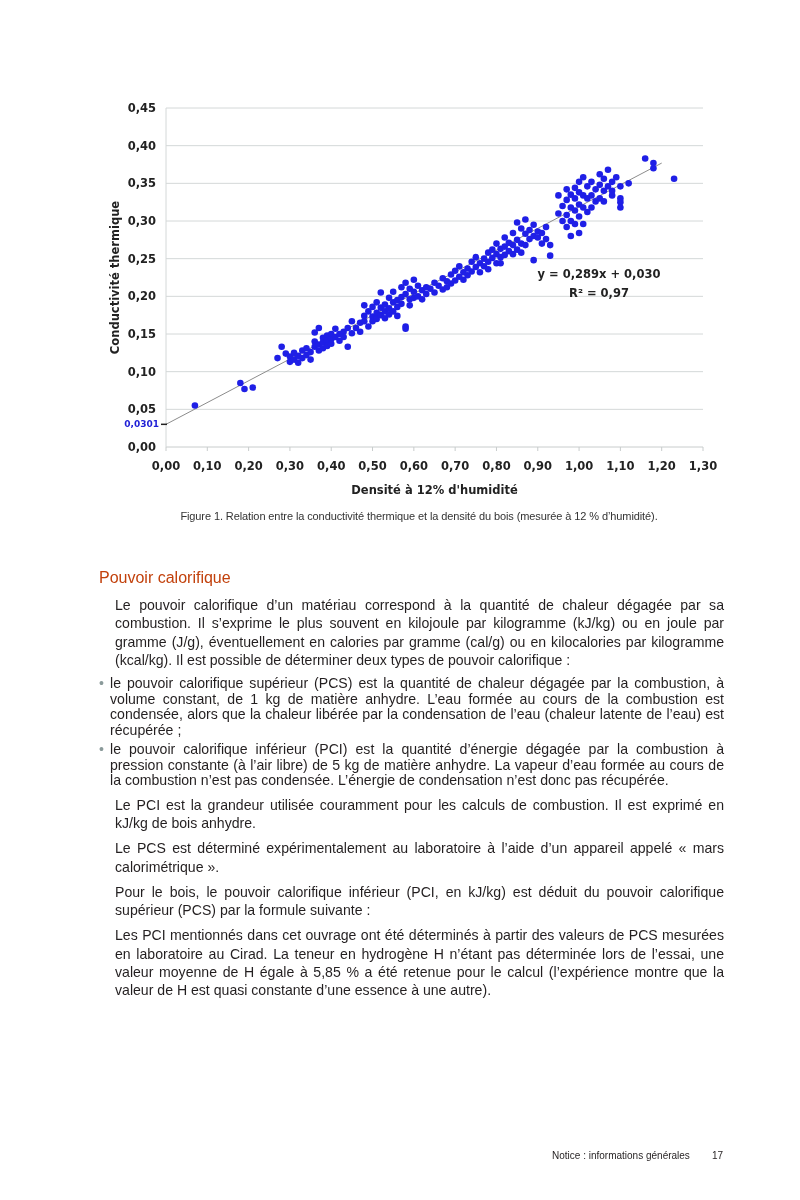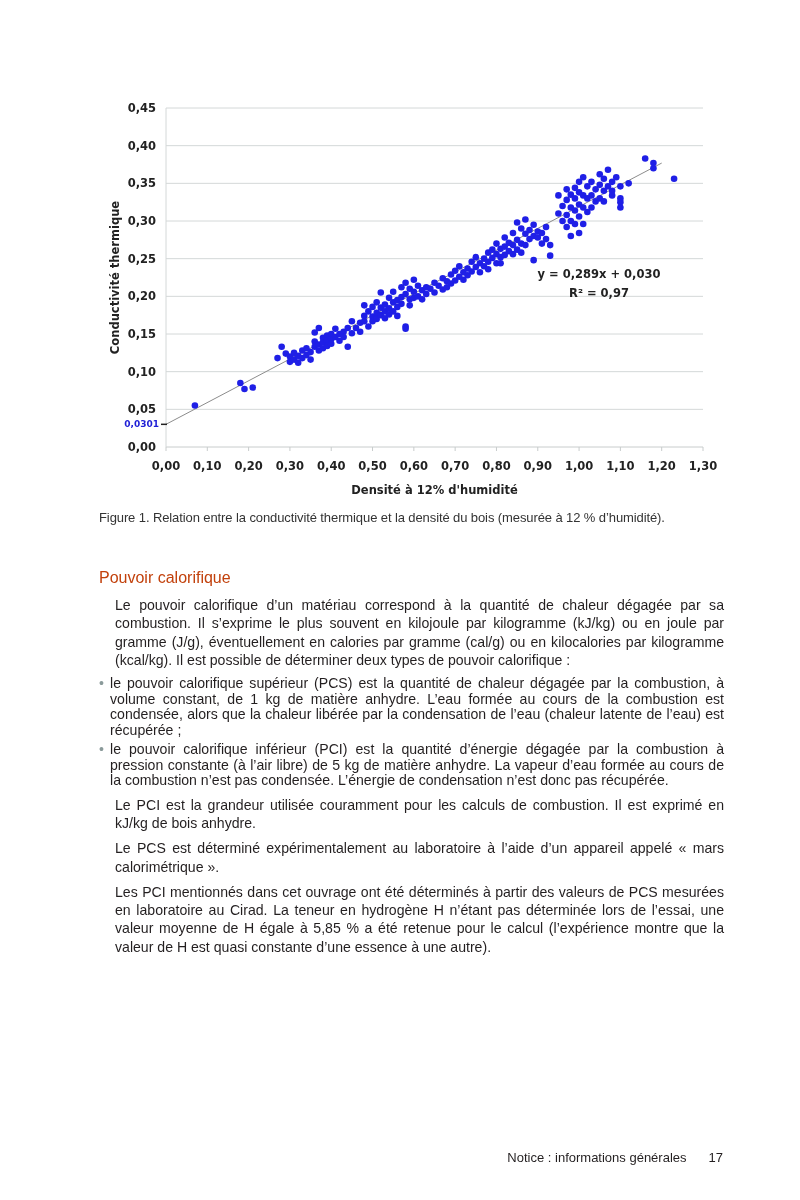--- a/index.html
+++ b/index.html
@@ -4,30 +4,30 @@
 <style>
   html, body { margin: 0; padding: 0; background: #ffffff; }
   body { width: 800px; height: 1200px; position: relative; overflow: hidden;
          font-family: "Liberation Sans", "DejaVu Sans", sans-serif; color: #231f20; }
   #chart { position: absolute; left: 0; top: 0; width: 800px; height: 510px; }
   .tick-label { font-family: "DejaVu Sans", sans-serif; font-weight: bold; font-size: 11.5px; fill: #222; }
   .axis-title { font-family: "DejaVu Sans", sans-serif; font-weight: bold; font-size: 11.5px; fill: #222; }
   .annot { font-family: "DejaVu Sans", sans-serif; font-weight: bold; font-size: 11.5px; fill: #222; }
   .intercept-label { font-family: "DejaVu Sans", sans-serif; font-weight: bold; font-size: 9px; fill: #1f1fd6; }
   .caption { position: absolute; left: 99px; top: 510px; width: 640px;
-             font-family: "Liberation Sans", sans-serif; font-size: 13px; color: #333; letter-spacing: -0.1px; }
+             font-family: "Liberation Sans", sans-serif; font-size: 11px; color: #333; letter-spacing: -0.1px; text-align: center; }
   .section-title { position: absolute; left: 99px; top: 569px; font-size: 16px; color: #c2410c;
                    font-family: "Liberation Sans", sans-serif; }
   .body { position: absolute; left: 99px; top: 596px; width: 625px; font-size: 14.1px; line-height: 18.3px;
           font-family: "Liberation Sans", sans-serif; color: #231f20; }
   .body p { margin: 0 0 7px 16px; text-align: justify; text-align-last: left; }
   .body ul { list-style: none; margin: 0 0 7px 0; padding: 0; }
   .body li { position: relative; padding-left: 11px; text-align: justify; line-height: 15.5px; margin-bottom: 4px; }
   .body li .bullet { position: absolute; left: 0; top: 0; color: #8a9a9a; }
-  .footer { position: absolute; top: 1150px; right: 77px; font-size: 13px; color: #231f20;
+  .footer { position: absolute; top: 1150px; right: 77px; font-size: 10px; color: #231f20;
             font-family: "Liberation Sans", sans-serif; text-align: right; }
   .footer .page-num { margin-left: 22px; }
 </style>
 </head>
 <body>
 
 <svg id="chart" xmlns="http://www.w3.org/2000/svg" viewBox="0 0 800 510">
   <g id="grid">
       <line x1="166" x2="703" y1="447" y2="447" stroke="#c8cccc" stroke-width="1"></line>
       <line x1="166" x2="703" y1="409.3333333333333" y2="409.3333333333333" stroke="#d4d8d8" stroke-width="1"></line>
@@ -314,18 +314,19 @@
 <div class="section-title">Pouvoir calorifique</div>
 
 <div class="body">
   <p>Le pouvoir calorifique d’un matériau correspond à la quantité de chaleur dégagée par sa combustion. Il s’exprime le plus souvent en kilojoule par kilogramme (kJ/kg) ou en joule par gramme (J/g), éventuellement en calories par gramme (cal/g) ou en kilocalories par kilogramme (kcal/kg). Il est possible de déterminer deux types de pouvoir calorifique :</p>
   <ul>
     <li><span class="bullet">•</span><span>le pouvoir calorifique supérieur (PCS) est la quantité de chaleur dégagée par la combustion, à volume constant, de 1 kg de matière anhydre. L’eau formée au cours de la combustion est condensée, alors que la chaleur libérée par la condensation de l’eau (chaleur latente de l’eau) est récupérée ;</span></li>
     <li><span class="bullet">•</span><span>le pouvoir calorifique inférieur (PCI) est la quantité d’énergie dégagée par la combustion à pression constante (à l’air libre) de 5 kg de matière anhydre. La vapeur d’eau formée au cours de la combustion n’est pas condensée. L’énergie de condensation n’est donc pas récupérée.</span></li>
   </ul>
   <p>Le PCI est la grandeur utilisée couramment pour les calculs de combustion. Il est exprimé en kJ/kg de bois anhydre.</p>
   <p>Le PCS est déterminé expérimentalement au laboratoire à l’aide d’un appareil appelé « mars calorimétrique ».</p>
+  <p>Pour le bois, le pouvoir calorifique inférieur (PCI, en kJ/kg) est déduit du pouvoir calorifique supérieur (PCS) par la formule suivante :</p>
   <p>Les PCI mentionnés dans cet ouvrage ont été déterminés à partir des valeurs de PCS mesurées en laboratoire au Cirad. La teneur en hydrogène H n’étant pas déterminée lors de l’essai, une valeur moyenne de H égale à  5,85 % a été retenue pour le calcul (l’expérience montre que la valeur de H est quasi constante d’une essence à une autre).</p>
 </div>
 
 <div class="footer">
   <span>Notice : informations générales</span><span class="page-num">17</span>
 </div>
 
 </body></html>

